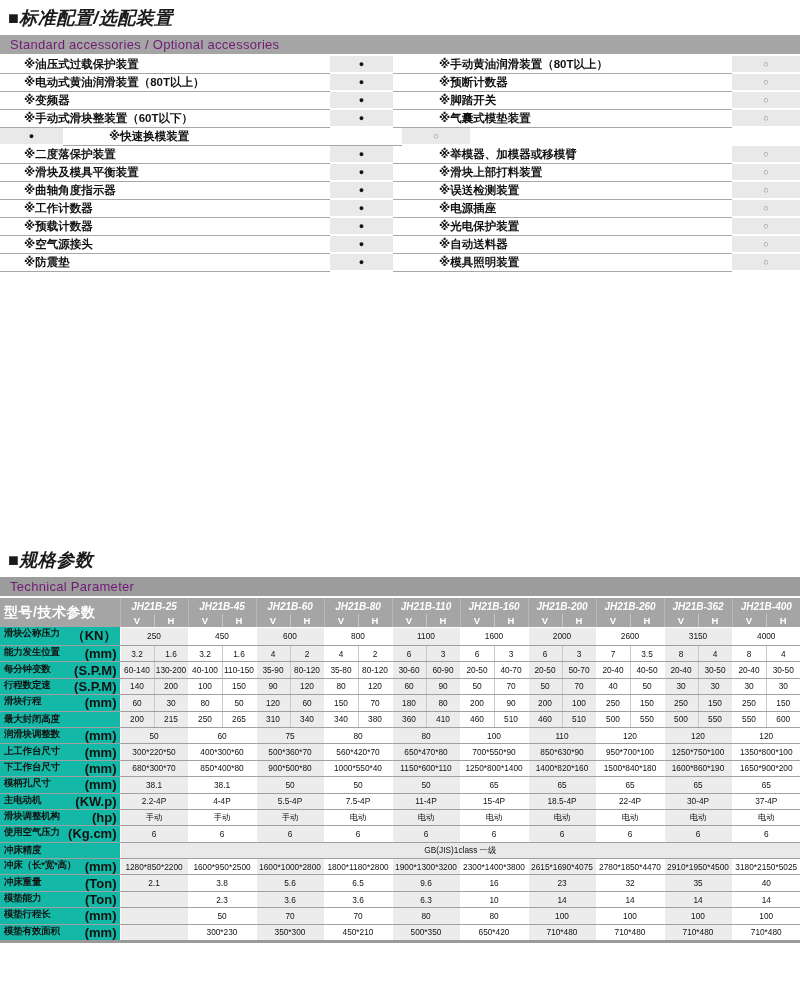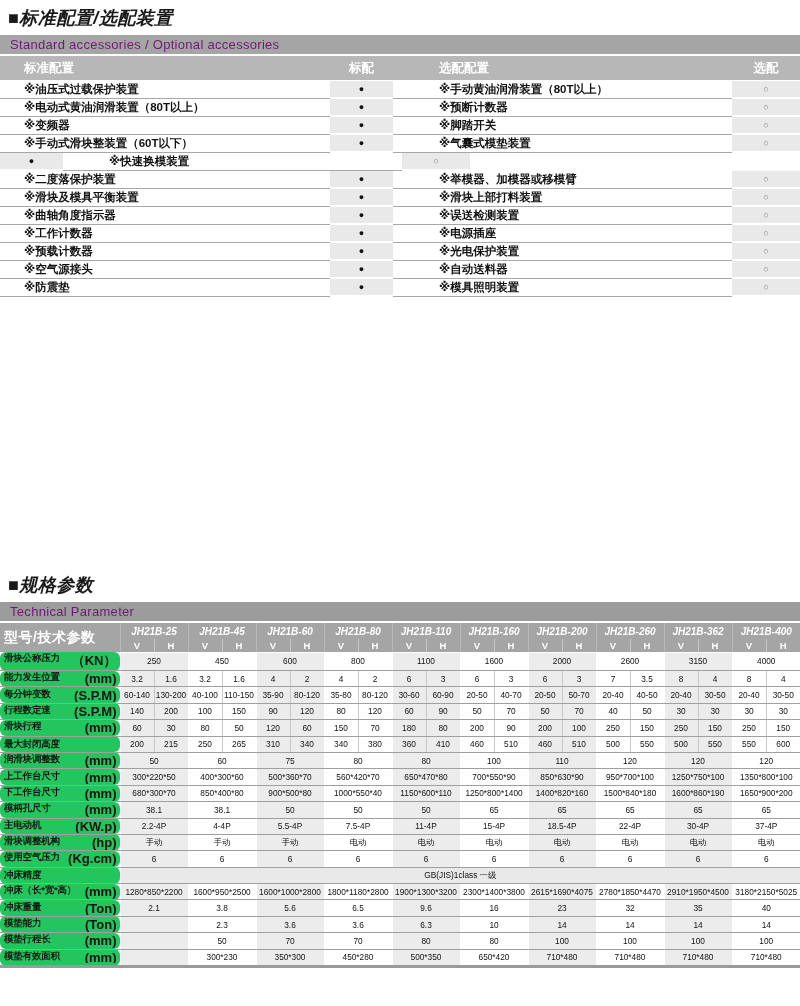--- a/index.html
+++ b/index.html
@@ -105,42 +105,36 @@
   th.vh { font-size: 9.5px; font-weight: bold; height: 13px; border-bottom: 1px solid #fff; }
   th.vh.v { border-left: 1px solid #b9b9b9; }
   th.vh.h { border-left: 1px solid #c6c6c6; }
   .spec-table tbody td {
     height: 16.4px;
     font-size: 8.3px;
     border-bottom: 1px solid #a0a0a0;
     color: #111;
   }
   .spec-table tbody tr:last-child td { border-bottom: 3px solid #9a9a9a; }
-  td.label-cell { text-align: left; padding: 0 3px 0 4px; background: #22c55e; border-radius: 6px; }
+  td.label-cell { text-align: left; padding: 0 3px 0 4px; background: #14b8a6; }
   td.label-cell .lbl { float: left; font-size: 9.5px; font-weight: bold; letter-spacing: -0.2px; }
   td.label-cell .unit { float: right; font-size: 13px; font-weight: bold; }
   td.stripe { background: #ececec; }
   td.mstart { border-left: 1px solid #fff; }
   td.hcell { border-left: 1px solid #c9c9c9; }
   td.fullspan { background: #e9e9e9; font-size: 9px; border-left: 1px solid #fff; }
 </style>
 </head>
 <body>
 
 <div class="page">
 
   <section class="acc">
     <h1 class="sec-title">■标准配置/选配装置</h1>
     <div class="banner">Standard accessories / Optional accessories</div>
-    <div class="acc-header">
-      <div class="acc-item">标准配置</div>
-      <div class="acc-mark">标配</div>
-      <div class="acc-item opt">选配配置</div>
-      <div class="acc-mark optm">选配</div>
-    </div>
     <div>
         <div class="acc-row">
           <div class="acc-item">※油压式过载保护装置</div>
           <div class="acc-mark std">●</div>
           <div class="acc-item opt">※手动黄油润滑装置（80T以上）</div>
           <div class="acc-mark optm">○</div>
         </div>
         <div class="acc-row">
           <div class="acc-item">※电动式黄油润滑装置（80T以上）</div>
           <div class="acc-mark std">●</div>
@@ -604,21 +598,21 @@
             <td class="mstart" colspan="2">100</td>
           </tr>
           <tr>
             <td class="label-cell">
               <span class="lbl">模垫有效面积</span>
               <span class="unit">(mm)</span>
             </td>
             <td class="stripe mstart" colspan="2"></td>
             <td class="mstart" colspan="2">300*230</td>
             <td class="stripe mstart" colspan="2">350*300</td>
-            <td class="mstart" colspan="2">450*280</td>
+            <td class="mstart" colspan="2">450*210</td>
             <td class="stripe mstart" colspan="2">500*350</td>
             <td class="mstart" colspan="2">650*420</td>
             <td class="stripe mstart" colspan="2">710*480</td>
             <td class="mstart" colspan="2">710*480</td>
             <td class="stripe mstart" colspan="2">710*480</td>
             <td class="mstart" colspan="2">710*480</td>
           </tr>
         </tbody>
     </table>
   </section>

